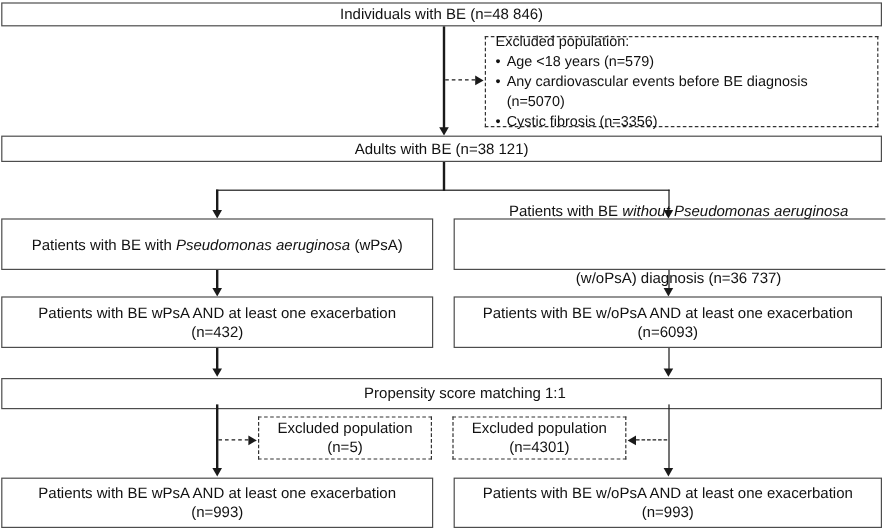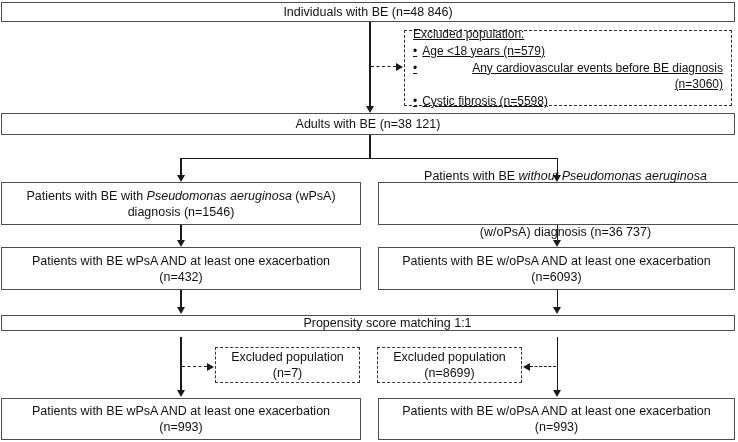--- a/index.html
+++ b/index.html
@@ -13,21 +13,21 @@
   }
   .box{
     position:absolute;box-sizing:border-box;background:var(--bg);
     border:1.6px solid var(--border);
     display:flex;flex-direction:column;align-items:center;justify-content:center;
     text-align:center;padding:1px 6px;
   }
   .dashed{
     border:1.3px dashed var(--dashed);
   }
-  .leftalign{align-items:flex-start;text-align:right;justify-content:center;text-decoration:underline;}
+  .leftalign{align-items:flex-start;text-align:left;justify-content:center;}
   .excl-list{font-size:12px;line-height:1.4;}
   .bullet-row{display:flex;}
   .bullet-glyph{margin-right:5px;}
   .vline{position:absolute;width:1.6px;background:var(--line);}
   .hline{position:absolute;height:1.6px;background:var(--line);}
   .dashline{position:absolute;height:0;border-top:1.6px dashed var(--line);}
   .ah-down{position:absolute;width:0;height:0;border-left:4.5px solid transparent;border-right:4.5px solid transparent;border-top:7px solid var(--line);}
   .ah-right{position:absolute;width:0;height:0;border-top:4.5px solid transparent;border-bottom:4.5px solid transparent;border-left:7px solid var(--line);}
   .ah-left{position:absolute;width:0;height:0;border-top:4.5px solid transparent;border-bottom:4.5px solid transparent;border-right:7px solid var(--line);}
   i{font-style:italic;}
@@ -48,42 +48,41 @@
   <div class="ah-right" style="left:396px;top:62.5px;"></div>
 
   <div class="box dashed leftalign excl-list" style="left:404px;top:30px;width:328px;height:76px;padding:4px 8px;">
     <div>Excluded population:</div>
     <div class="bullet-row">
       <span class="bullet-glyph">•</span>
       <span>Age &lt;18 years (n=579)</span>
     </div>
     <div class="bullet-row">
       <span class="bullet-glyph">•</span>
-      <span>Any cardiovascular events before BE diagnosis (n=3060)</span>
+      <span>Any cardiovascular events before BE diagnosis (n=5070)</span>
     </div>
     <div class="bullet-row">
       <span class="bullet-glyph">•</span>
-      <span>Cystic fibrosis (n=5598)</span>
+      <span>Cystic fibrosis (n=3356)</span>
     </div>
   </div>
 
   <div class="box" style="left:1px;top:113px;width:734px;height:22px;">
     <span>Adults with BE (n=38 121)</span>
   </div>
 
   <div class="vline" style="left:369px;top:135px;height:24px;"></div>
   <div class="hline" style="left:180px;top:157.5px;width:378px;"></div>
   <div class="vline" style="left:180px;top:157.5px;height:18px;"></div>
   <div class="ah-down" style="left:177px;top:175px;"></div>
   <div class="vline" style="left:556.5px;top:157.5px;height:18px;"></div>
   <div class="ah-down" style="left:553px;top:175px;"></div>
 
   <div class="box" style="left:1px;top:182px;width:360px;height:43px;">
     <div><span>Patients with BE with </span><i>Pseudomonas aeruginosa</i><span> (wPsA)</span></div>
-    <div>diagnosis (n=1546)</div>
   </div>
   <div class="box" style="left:378px;top:182px;width:375px;height:43px;gap:40px;">
     <div><span>Patients with BE </span><i>without Pseudomonas aeruginosa</i><span></span></div>
     <div>(w/oPsA) diagnosis (n=36 737)</div>
   </div>
 
   <div class="vline" style="left:180px;top:225px;height:16px;"></div>
   <div class="ah-down" style="left:177px;top:240px;"></div>
   <div class="vline" style="left:556.5px;top:225px;height:16px;"></div>
   <div class="ah-down" style="left:553px;top:240px;"></div>
@@ -95,41 +94,41 @@
   <div class="box" style="left:378px;top:247px;width:357px;height:43px;">
     <div>Patients with BE w/oPsA AND at least one exacerbation</div>
     <div>(n=6093)</div>
   </div>
 
   <div class="vline" style="left:180px;top:290px;height:18px;"></div>
   <div class="ah-down" style="left:177px;top:307px;"></div>
   <div class="vline" style="left:556.5px;top:290px;height:18px;"></div>
   <div class="ah-down" style="left:553px;top:307px;"></div>
 
-  <div class="box" style="left:1px;top:315px;width:734px;height:16px;padding-left:45px;">
+  <div class="box" style="left:1px;top:315px;width:734px;height:26px;padding-left:45px;">
     <span>Propensity score matching 1:1</span>
   </div>
 
   <div class="vline" style="left:180px;top:337px;height:54px;"></div>
   <div class="ah-down" style="left:177px;top:390px;"></div>
   <div class="vline" style="left:556.5px;top:337px;height:54px;"></div>
   <div class="ah-down" style="left:553px;top:390px;"></div>
 
   <div class="dashline" style="left:182px;top:366px;width:25px;"></div>
   <div class="ah-right" style="left:207px;top:362.5px;"></div>
   <div class="dashline" style="left:530px;top:366px;width:26px;"></div>
   <div class="ah-left" style="left:523px;top:362.5px;"></div>
 
   <div class="box dashed" style="left:215px;top:347px;width:145px;height:36px;">
     <div>Excluded population</div>
-    <div>(n=7)</div>
+    <div>(n=5)</div>
   </div>
   <div class="box dashed" style="left:377px;top:347px;width:145px;height:36px;">
     <div>Excluded population</div>
-    <div>(n=8699)</div>
+    <div>(n=4301)</div>
   </div>
 
   <div class="box" style="left:1px;top:398px;width:360px;height:42px;">
     <div>Patients with BE wPsA AND at least one exacerbation</div>
     <div>(n=993)</div>
   </div>
   <div class="box" style="left:378px;top:398px;width:357px;height:42px;">
     <div>Patients with BE w/oPsA AND at least one exacerbation</div>
     <div>(n=993)</div>
   </div>

